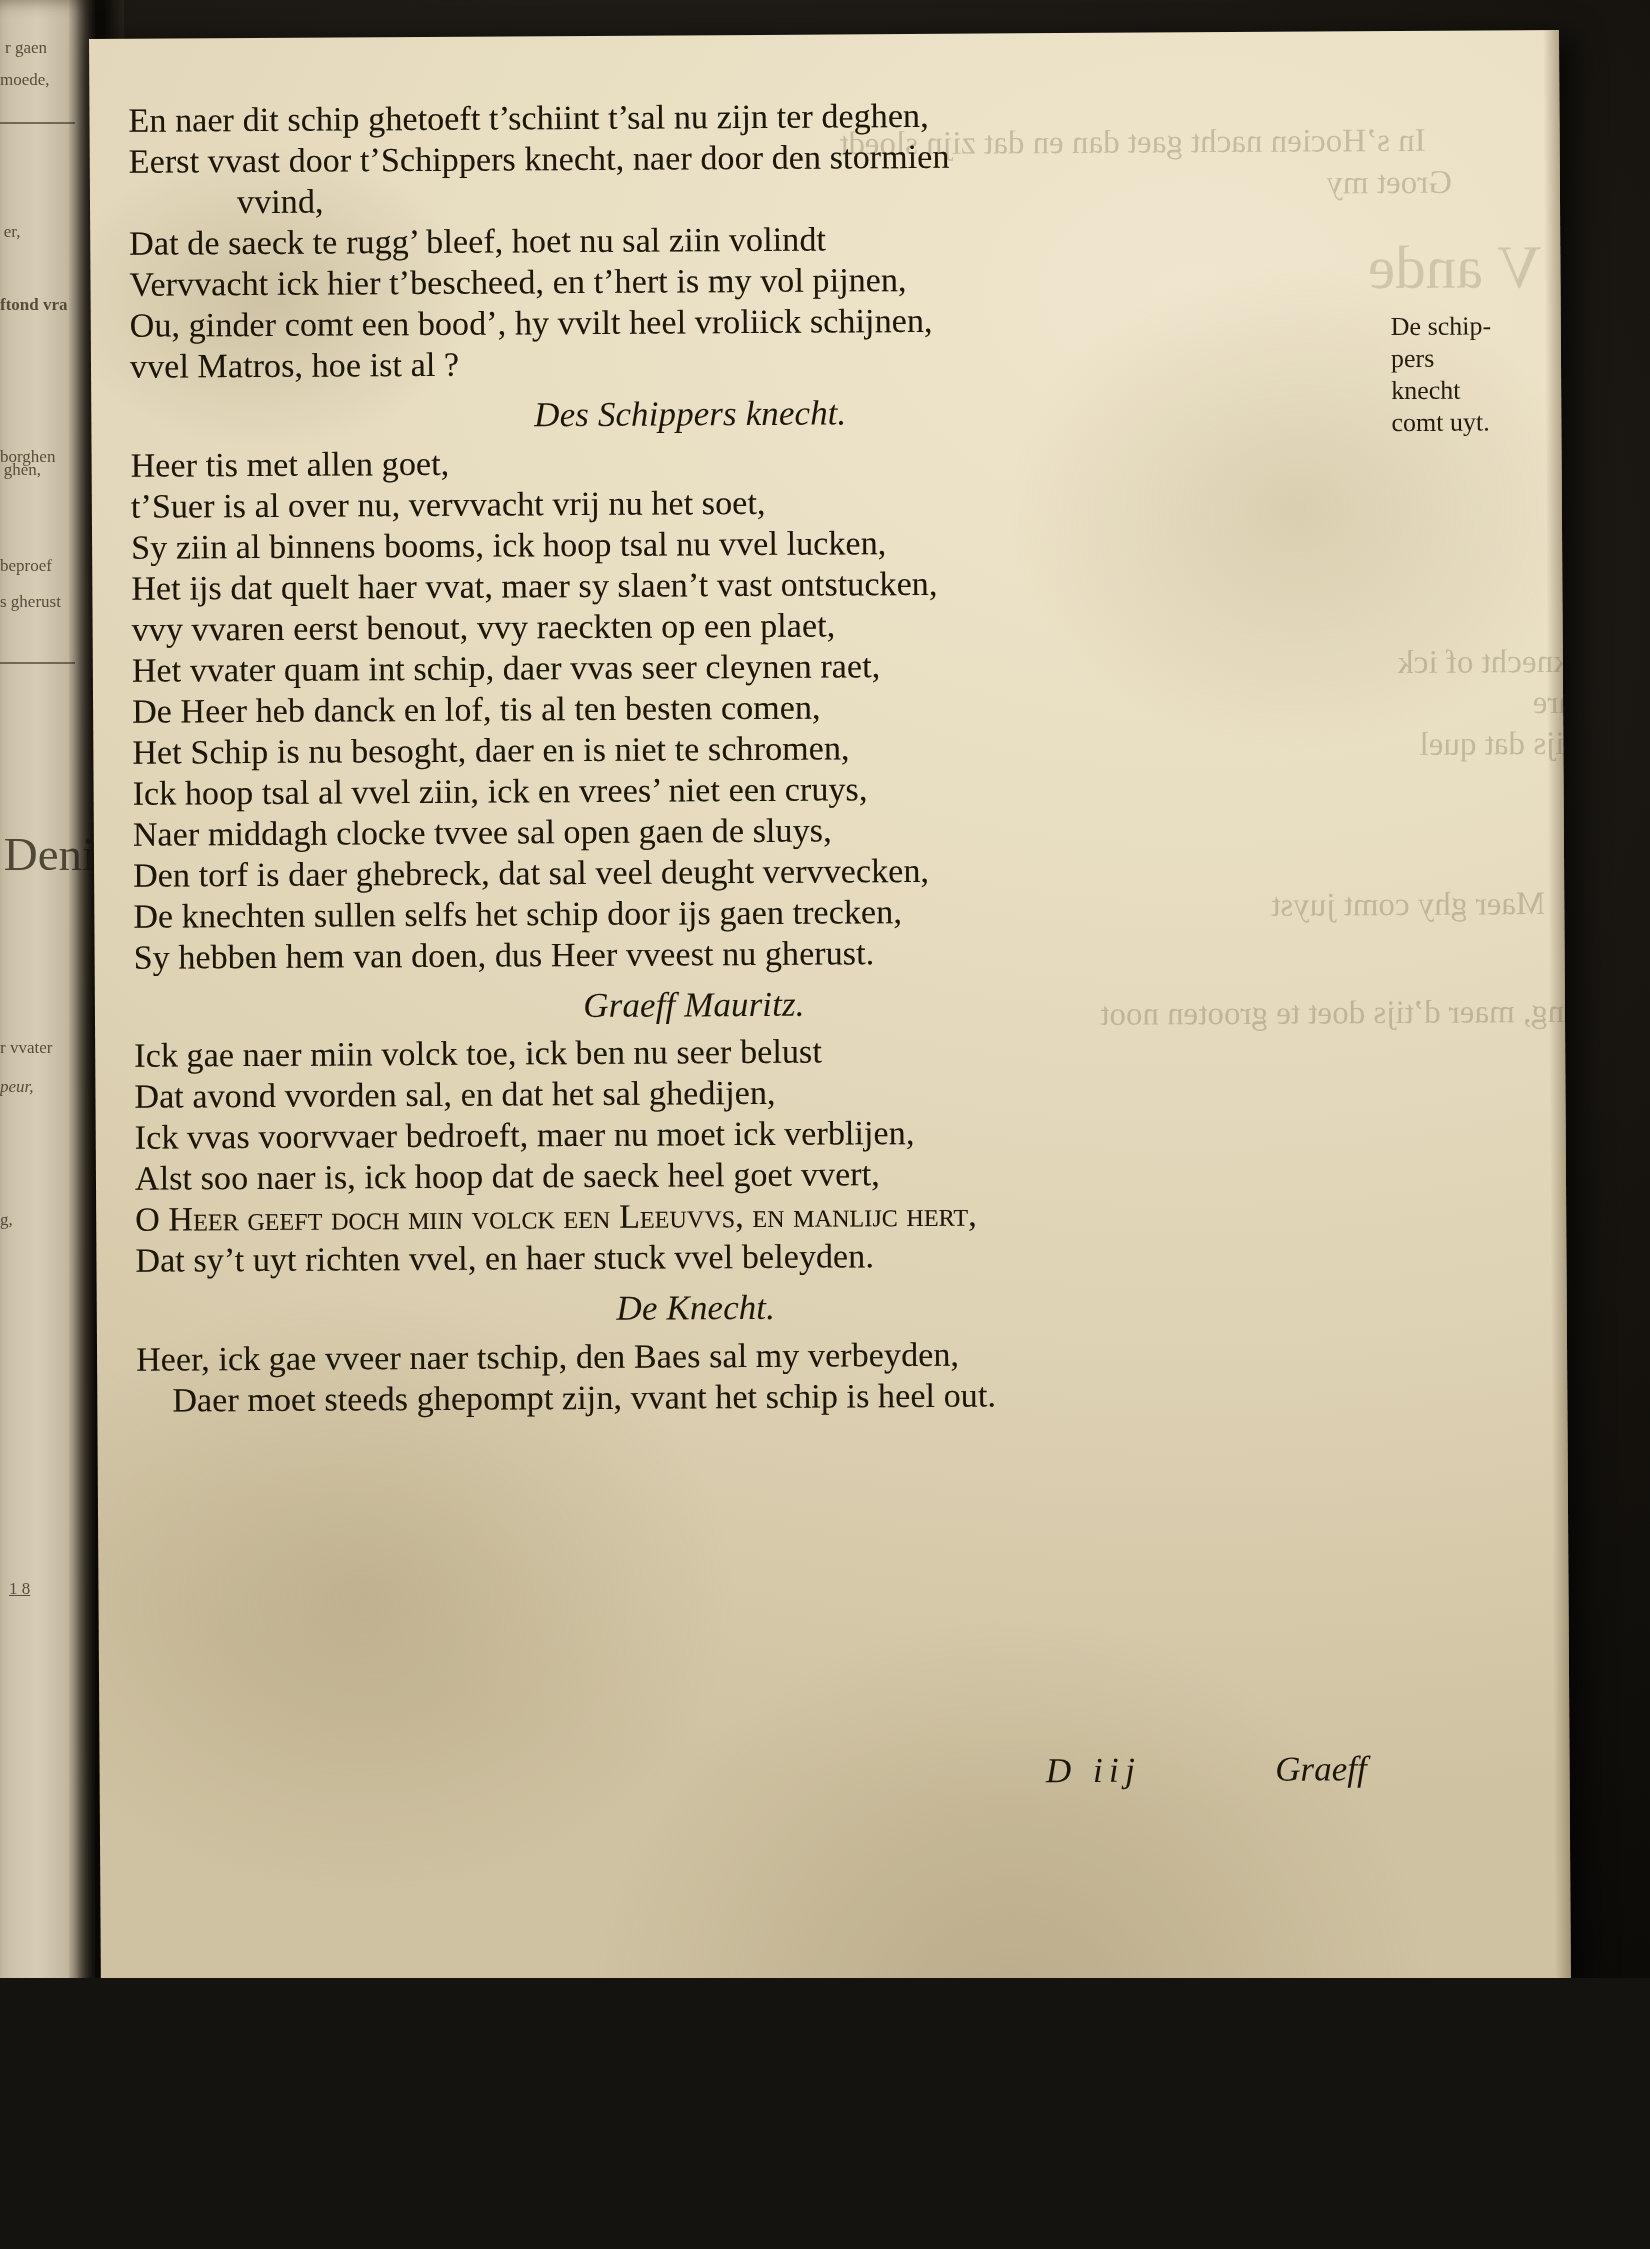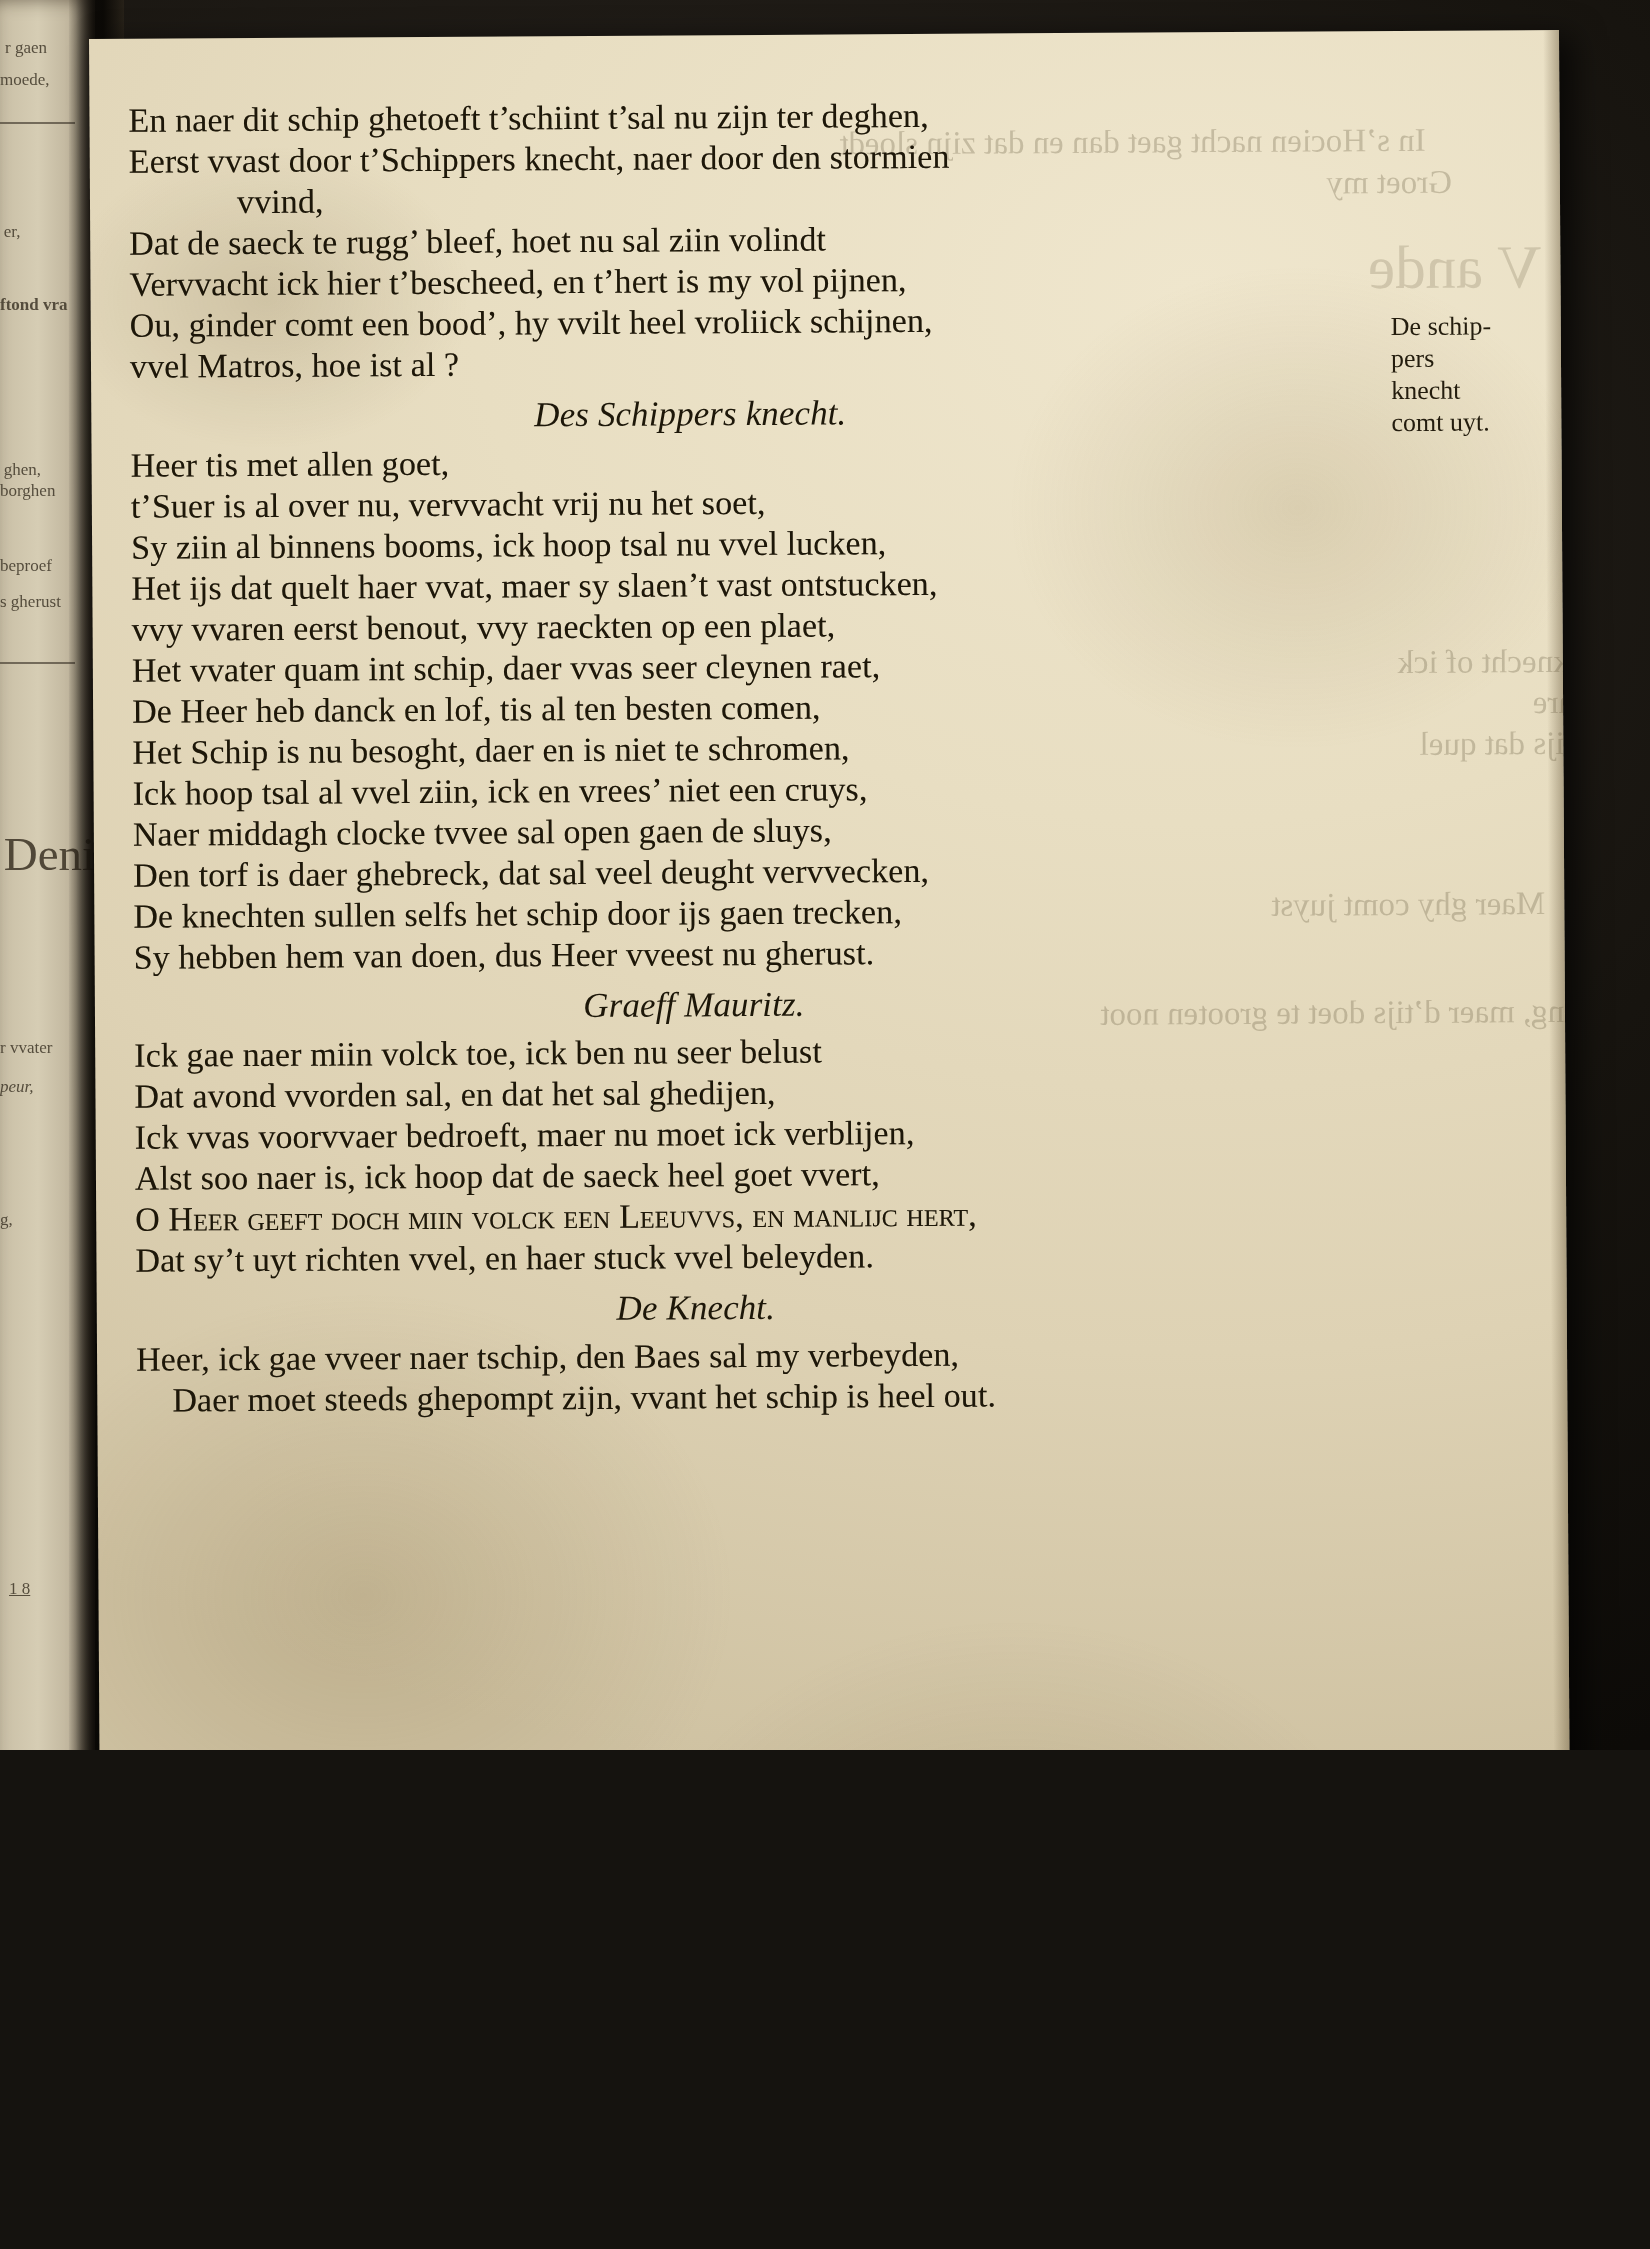--- a/index.html
+++ b/index.html
@@ -3,21 +3,21 @@
 <meta charset="utf-8">
 <style>
   html, body {
     margin: 0;
     padding: 0;
     background: #15130f;
   }
   .page {
     position: relative;
     width: 1650px;
-    height: 1750px;
+    height: 1978px;
     overflow: hidden;
     background: #1b1814;
     font-family: "Liberation Serif", serif;
   }
 
   
   .backdrop {
     position: absolute;
     inset: 0;
     background:
@@ -198,21 +198,21 @@
 
 <div class="page">
   <div class="backdrop"></div>
 
   <div class="left-page">
     <div class="lp-text" style="left:5.1px;  top:37px;">r gaen</div>
     <div class="lp-text" style="left:0px;  top:69px;">moede,</div>
     <div class="lp-rule" style="top:122px;"></div>
     <div class="lp-text" style="left:3.8px;  top:221px;">er,</div>
     <div class="lp-text" style="left:0px;  top:294px;font-weight:bold;">ftond vra</div>
-    <div class="lp-text" style="left:0px;  top:446px;margin-top:34px;">borghen</div>
+    <div class="lp-text" style="left:0px;  top:446px;">borghen</div>
     <div class="lp-text" style="left:3.8px;  top:459px;">ghen,</div>
     <div class="lp-text" style="left:0px;  top:555px;">beproef</div>
     <div class="lp-text" style="left:0px;  top:591px;">s gherust</div>
     <div class="lp-rule" style="top:662px;"></div>
     <div class="left-big">Denis</div>
     <div class="lp-text" style="left:0px;  top:1037px;">r vvater</div>
     <div class="lp-text" style="left:0px;  top:1076px;font-style:italic;">peur,</div>
     <div class="lp-text" style="left:0px;  top:1209px;">g,</div>
     <div class="lp-text" style="left:9px; top:1578px;text-decoration:underline;">1 8</div>
   </div>

